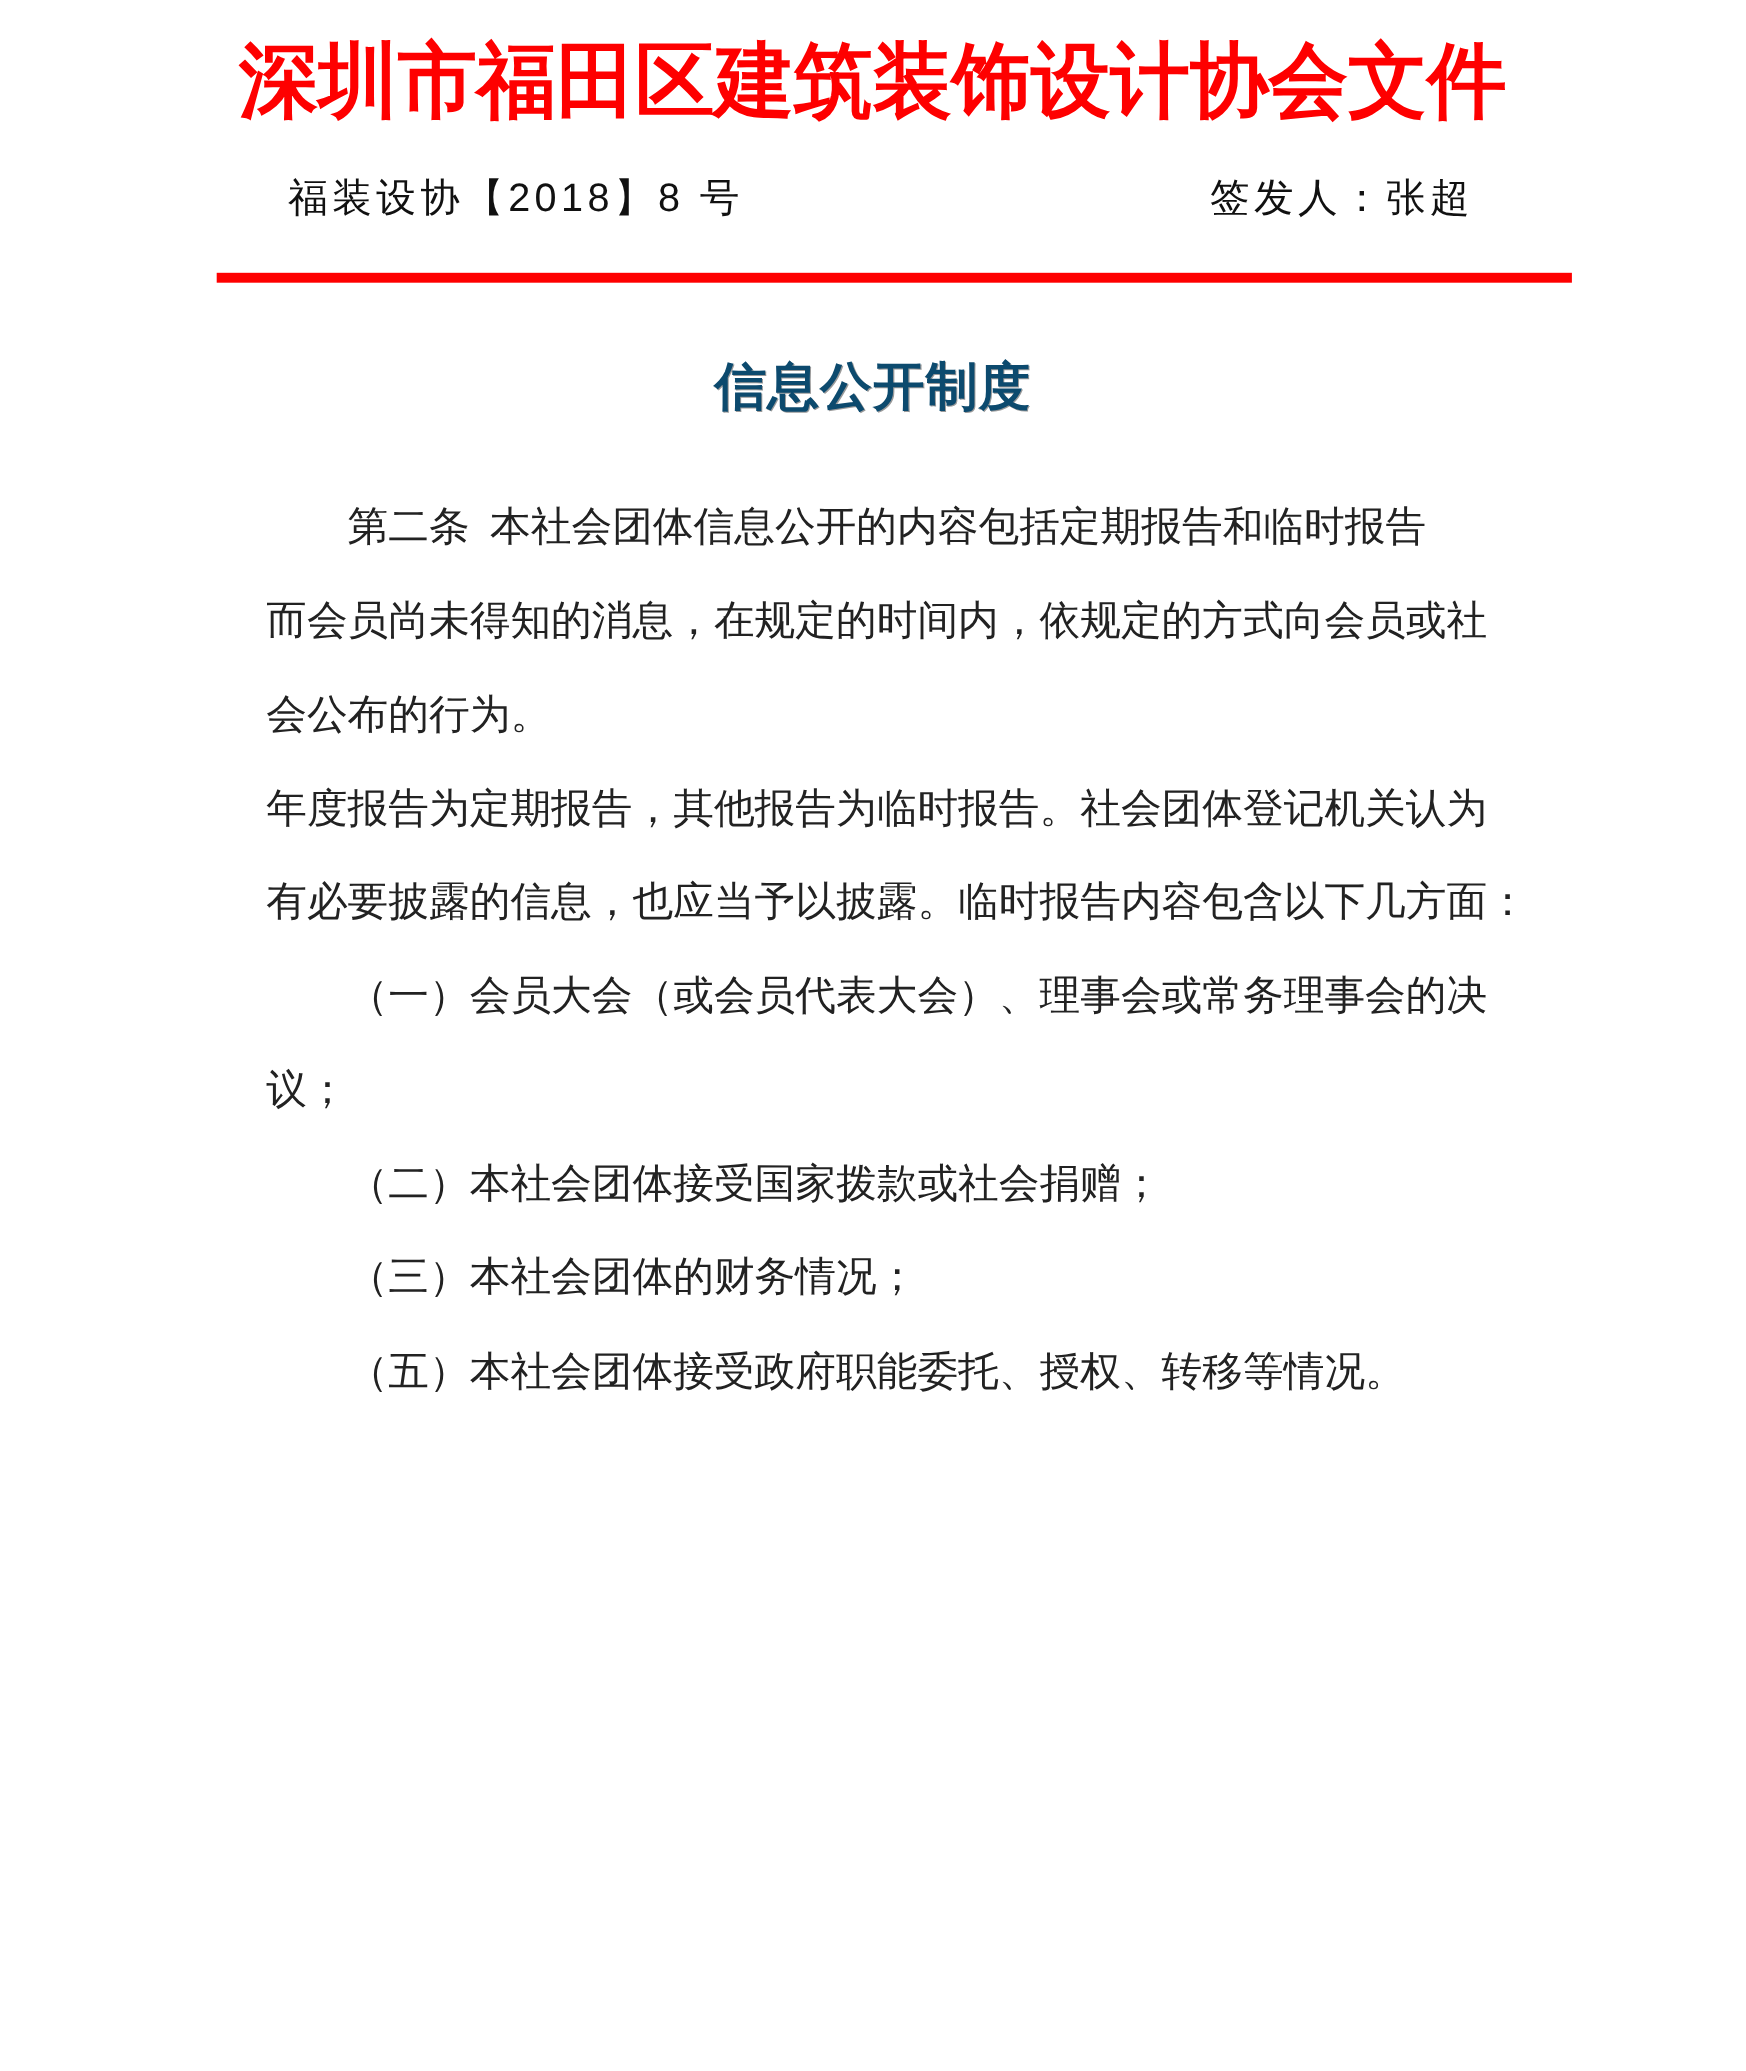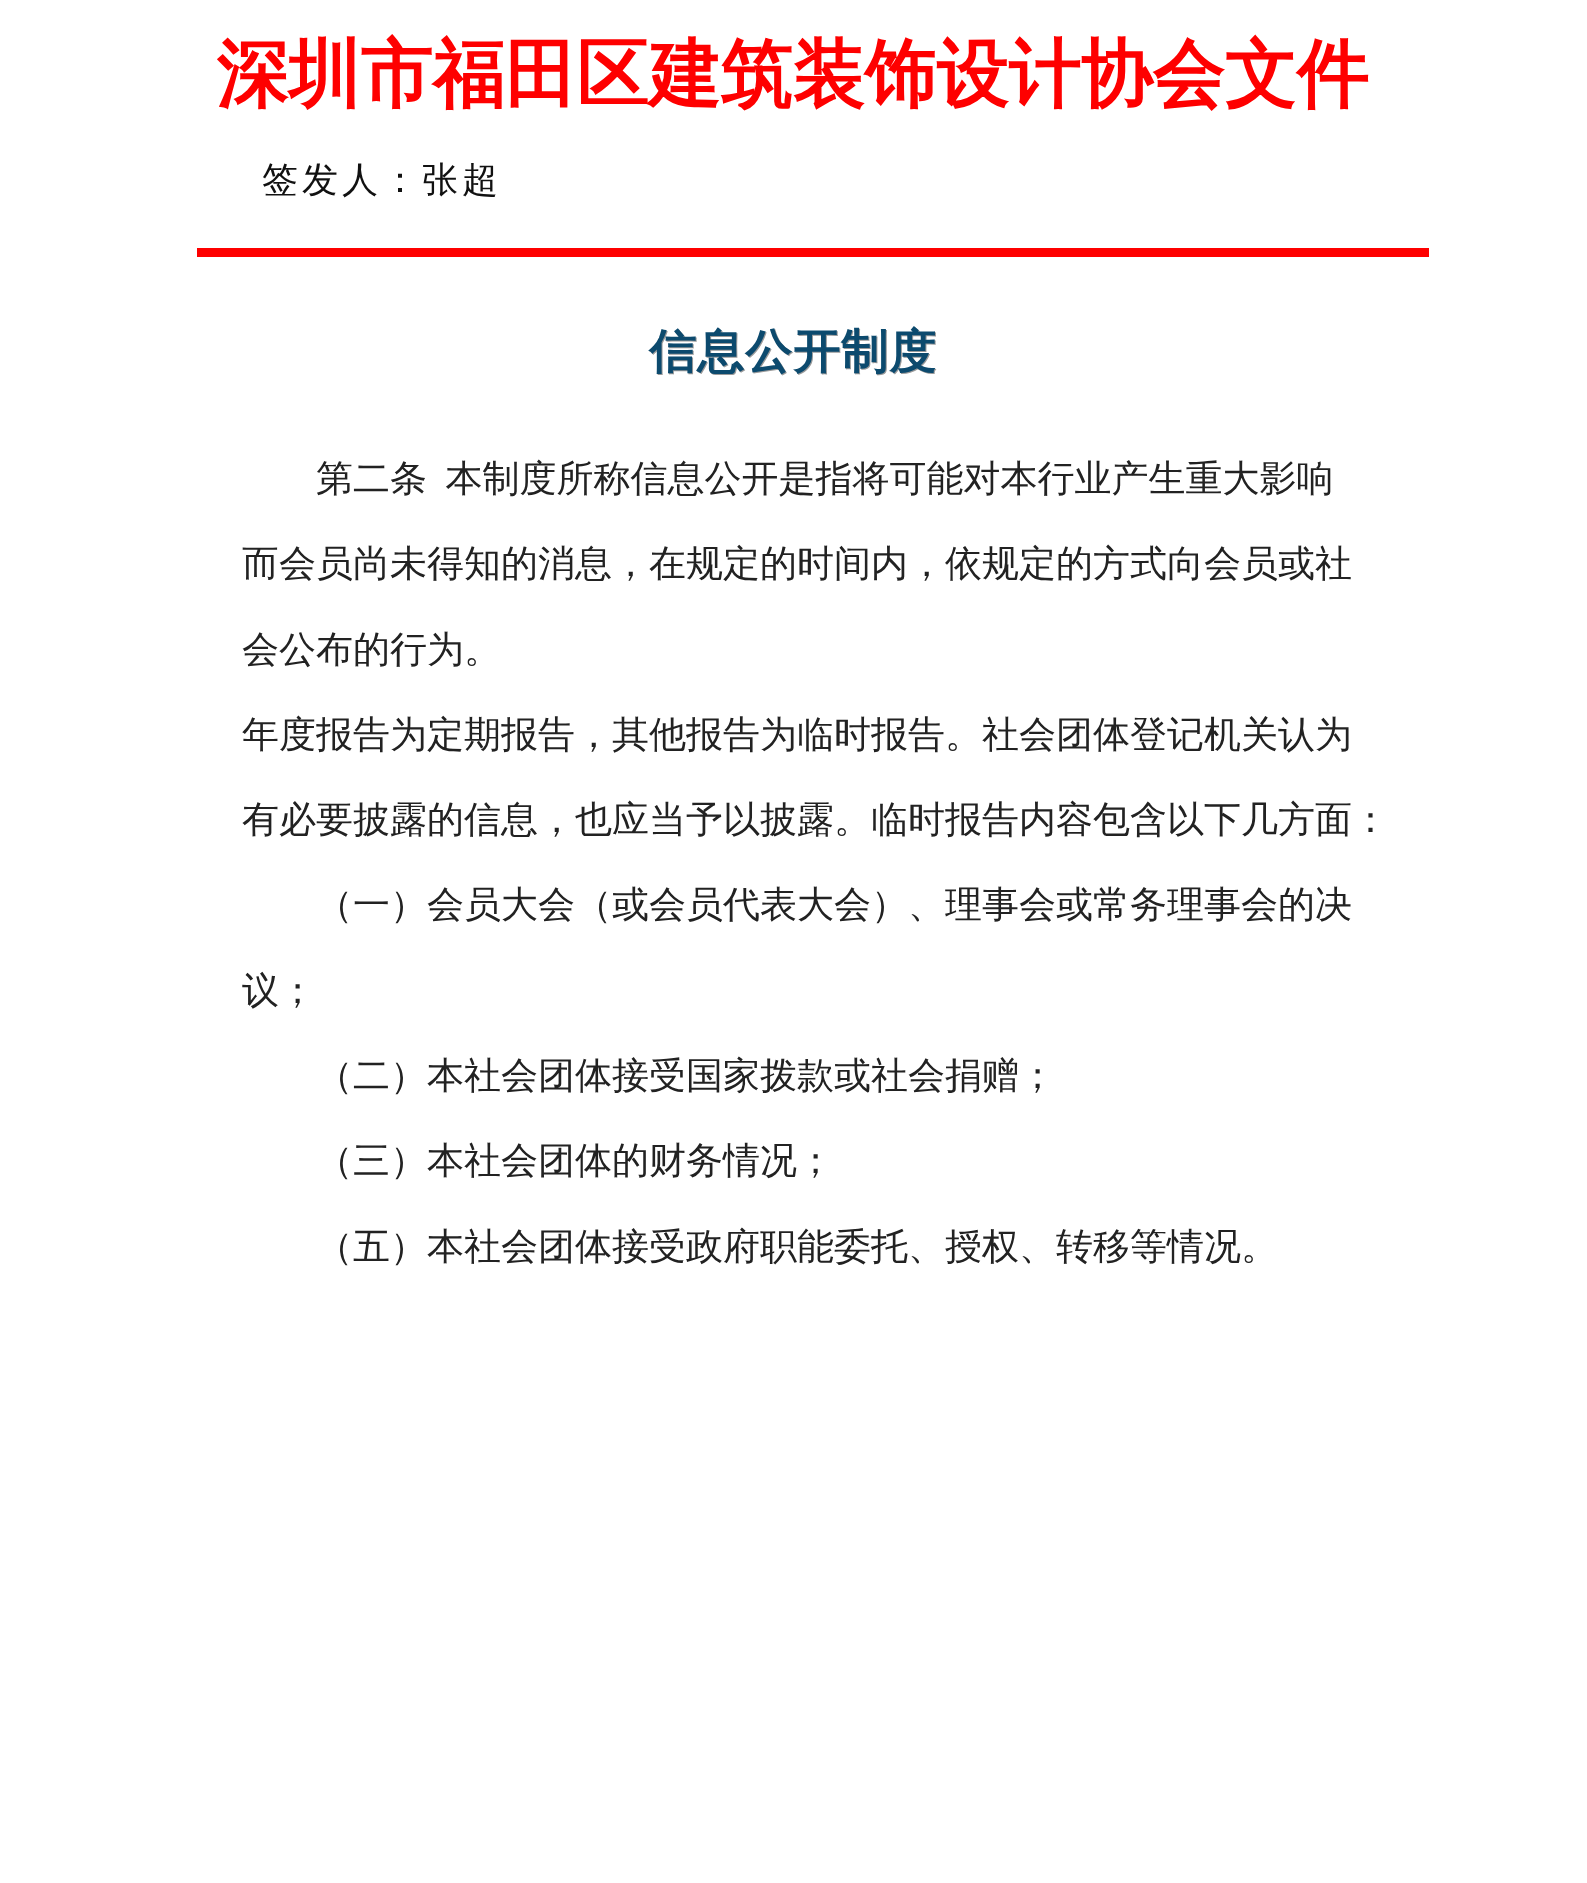--- a/index.html
+++ b/index.html
@@ -78,32 +78,33 @@
   }
 </style>
 </head>
 <body>
 
 <div class="page">
 
   <div class="org-title">深圳市福田区建筑装饰设计协会文件</div>
 
   <div class="meta-row">
+    <span>福装设协【2018】8 号</span>
     <span>签发人：张超</span>
   </div>
 
   <div class="divider"></div>
 
   <div class="doc-title">信息公开制度</div>
 
   <div class="body-text">
 
 
     <div>
-      <div class="line ind">第二条 本制度所称信息公开是指将可能对本行业产生重大影响</div>
+      <div class="line ind">第二条 本社会团体信息公开的内容包括定期报告和临时报告</div>
       <div class="line">而会员尚未得知的消息，在规定的时间内，依规定的方式向会员或社</div>
       <div class="line">会公布的行为。</div>
     </div>
 
     <div>
       <div class="line">年度报告为定期报告，其他报告为临时报告。社会团体登记机关认为</div>
       <div class="line">有必要披露的信息，也应当予以披露。临时报告内容包含以下几方面：</div>
     </div>
 
     <div>

